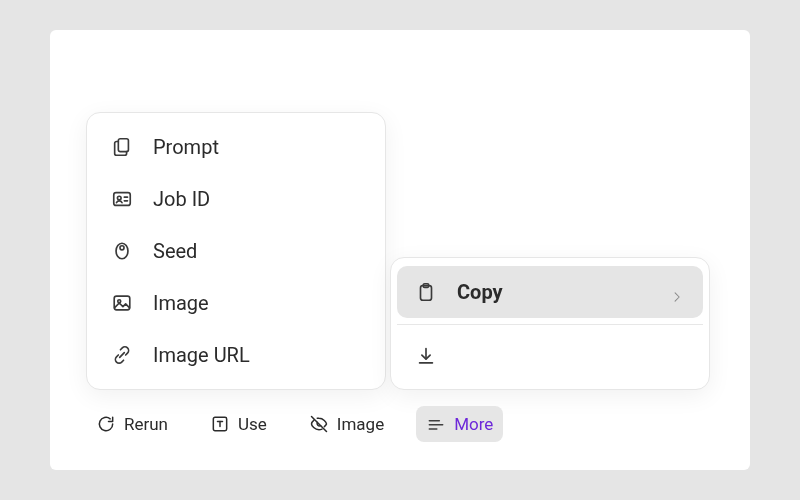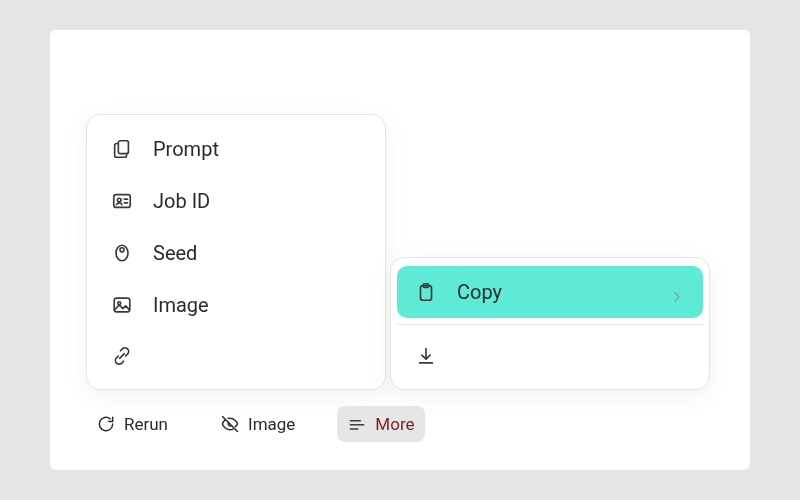--- a/index.html
+++ b/index.html
@@ -24,36 +24,36 @@
       height: 440px;
       background: #fff;
       border-radius: 6px;
     }
     .toolbar {
       position: absolute;
       left: 36px;
       bottom: 28px;
       display: flex;
       align-items: center;
-      gap: 32px;
+      gap: 22px;
     }
     .tool-btn {
       display: inline-flex;
       align-items: center;
       gap: 8px;
       font-size: 17px;
       color: #2b2b2b;
       padding: 8px 10px;
       border-radius: 8px;
       cursor: pointer;
       user-select: none;
     }
     .tool-btn.active {
       background: #e6e6e6;
-      color: #7f1d1d;
+      color: #6d28d9;
     }
     .tool-btn .ic { width: 20px; height: 20px; display:inline-flex; align-items:center; justify-content:center;}
     .tool-btn .ic svg { width: 20px; height: 20px; stroke: #2b2b2b; }
     .tool-btn.active .ic svg { stroke: #3f3f3f; }
 
     .popover {
       position: absolute;
       background: #fff;
       border: 1px solid #e6e6e6;
       border-radius: 14px;
@@ -75,21 +75,22 @@
       align-items: center;
       gap: 20px;
       padding: 14px 18px;
       border-radius: 10px;
       font-size: 20px;
       color: #2b2b2b;
       cursor: pointer;
     }
     .menu-item .label { flex: 1; }
     .menu-item.highlight {
-      background: #5eead4;
+      background: #e5e5e5;
+      font-weight: bold;
     }
     .menu-item .ic { width: 22px; height: 22px; display:inline-flex; align-items:center; justify-content:center;}
     .menu-item .ic svg { width: 22px; height: 22px; stroke: #3a3a3a; }
     .menu-item .chev { width: 14px; height: 14px; }
     .menu-item .chev svg { width: 14px; height: 14px; stroke: #8a8a8a; }
     .sep {
       height: 1px;
       background: #e7e7e7;
       margin: 6px 0;
     }
@@ -208,20 +209,21 @@
             </svg>
           </span>
         <span class="label">Image</span>
       </div>
       <div class="menu-item">
         <span class="ic">
             <svg viewBox="0 0 24 24">
               <use href="#i-link"></use>
             </svg>
           </span>
+        <span class="label">Image URL</span>
       </div>
     </div>
 
     <div class="popover right">
       <div class="menu-item highlight">
         <span class="ic">
             <svg viewBox="0 0 24 24">
               <use href="#i-clipboard"></use>
             </svg>
           </span>
@@ -245,20 +247,28 @@
         <span class="ic">
             <svg viewBox="0 0 24 24">
               <use href="#i-refresh"></use>
             </svg>
           </span>
         <span>Rerun</span>
       </div>
       <div class="tool-btn">
         <span class="ic">
             <svg viewBox="0 0 24 24">
+              <use href="#i-textbox"></use>
+            </svg>
+          </span>
+        <span>Use</span>
+      </div>
+      <div class="tool-btn">
+        <span class="ic">
+            <svg viewBox="0 0 24 24">
               <use href="#i-eyeoff"></use>
             </svg>
           </span>
         <span>Image</span>
       </div>
       <div class="tool-btn active">
         <span class="ic">
             <svg viewBox="0 0 24 24">
               <use href="#i-lines"></use>
             </svg>

